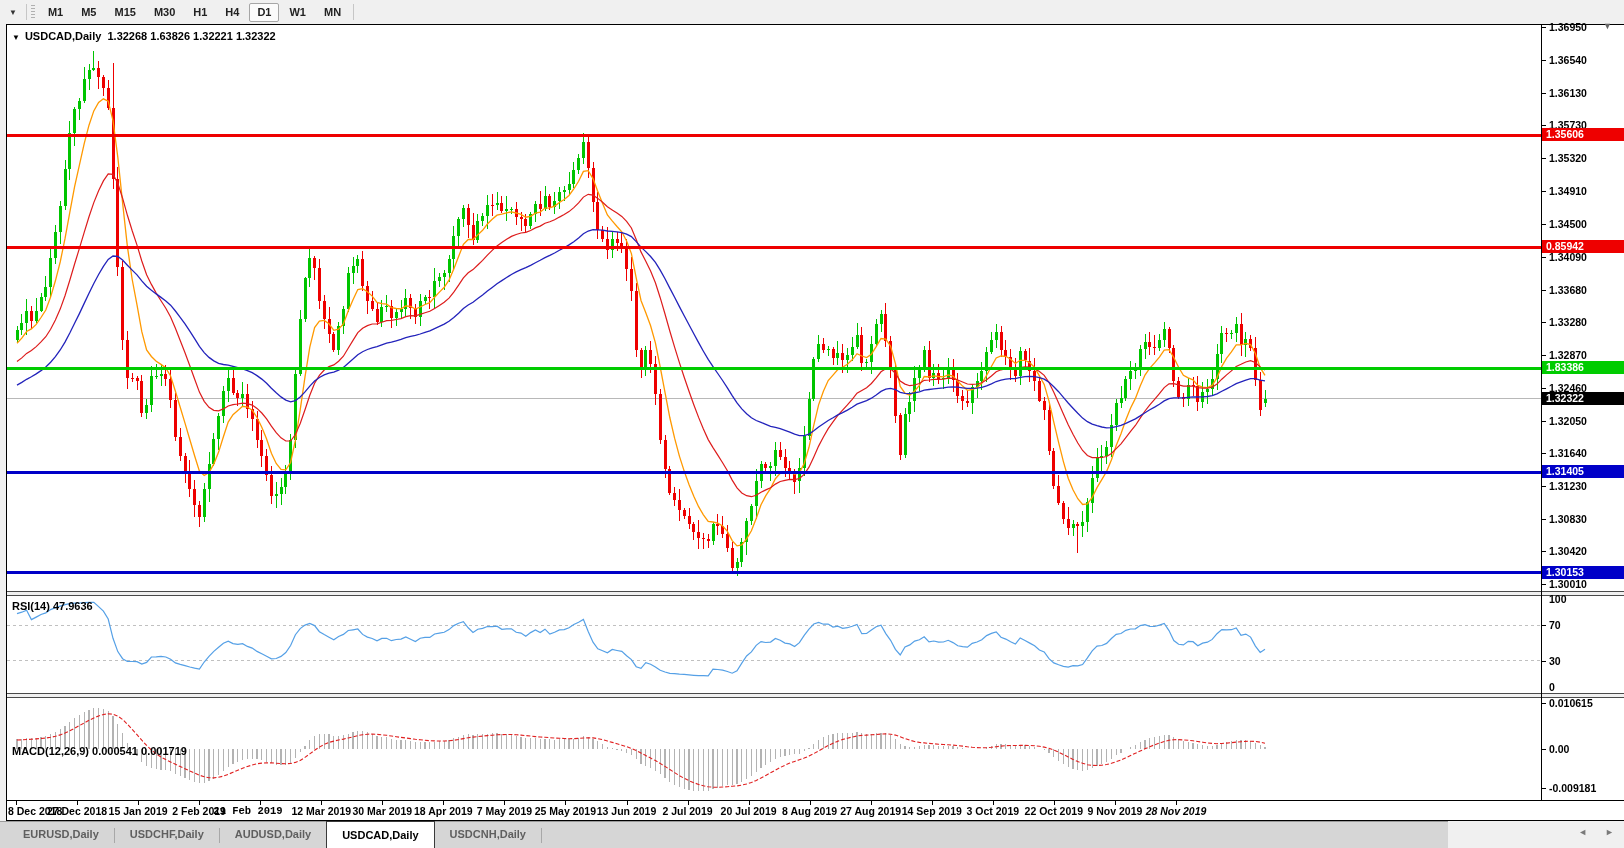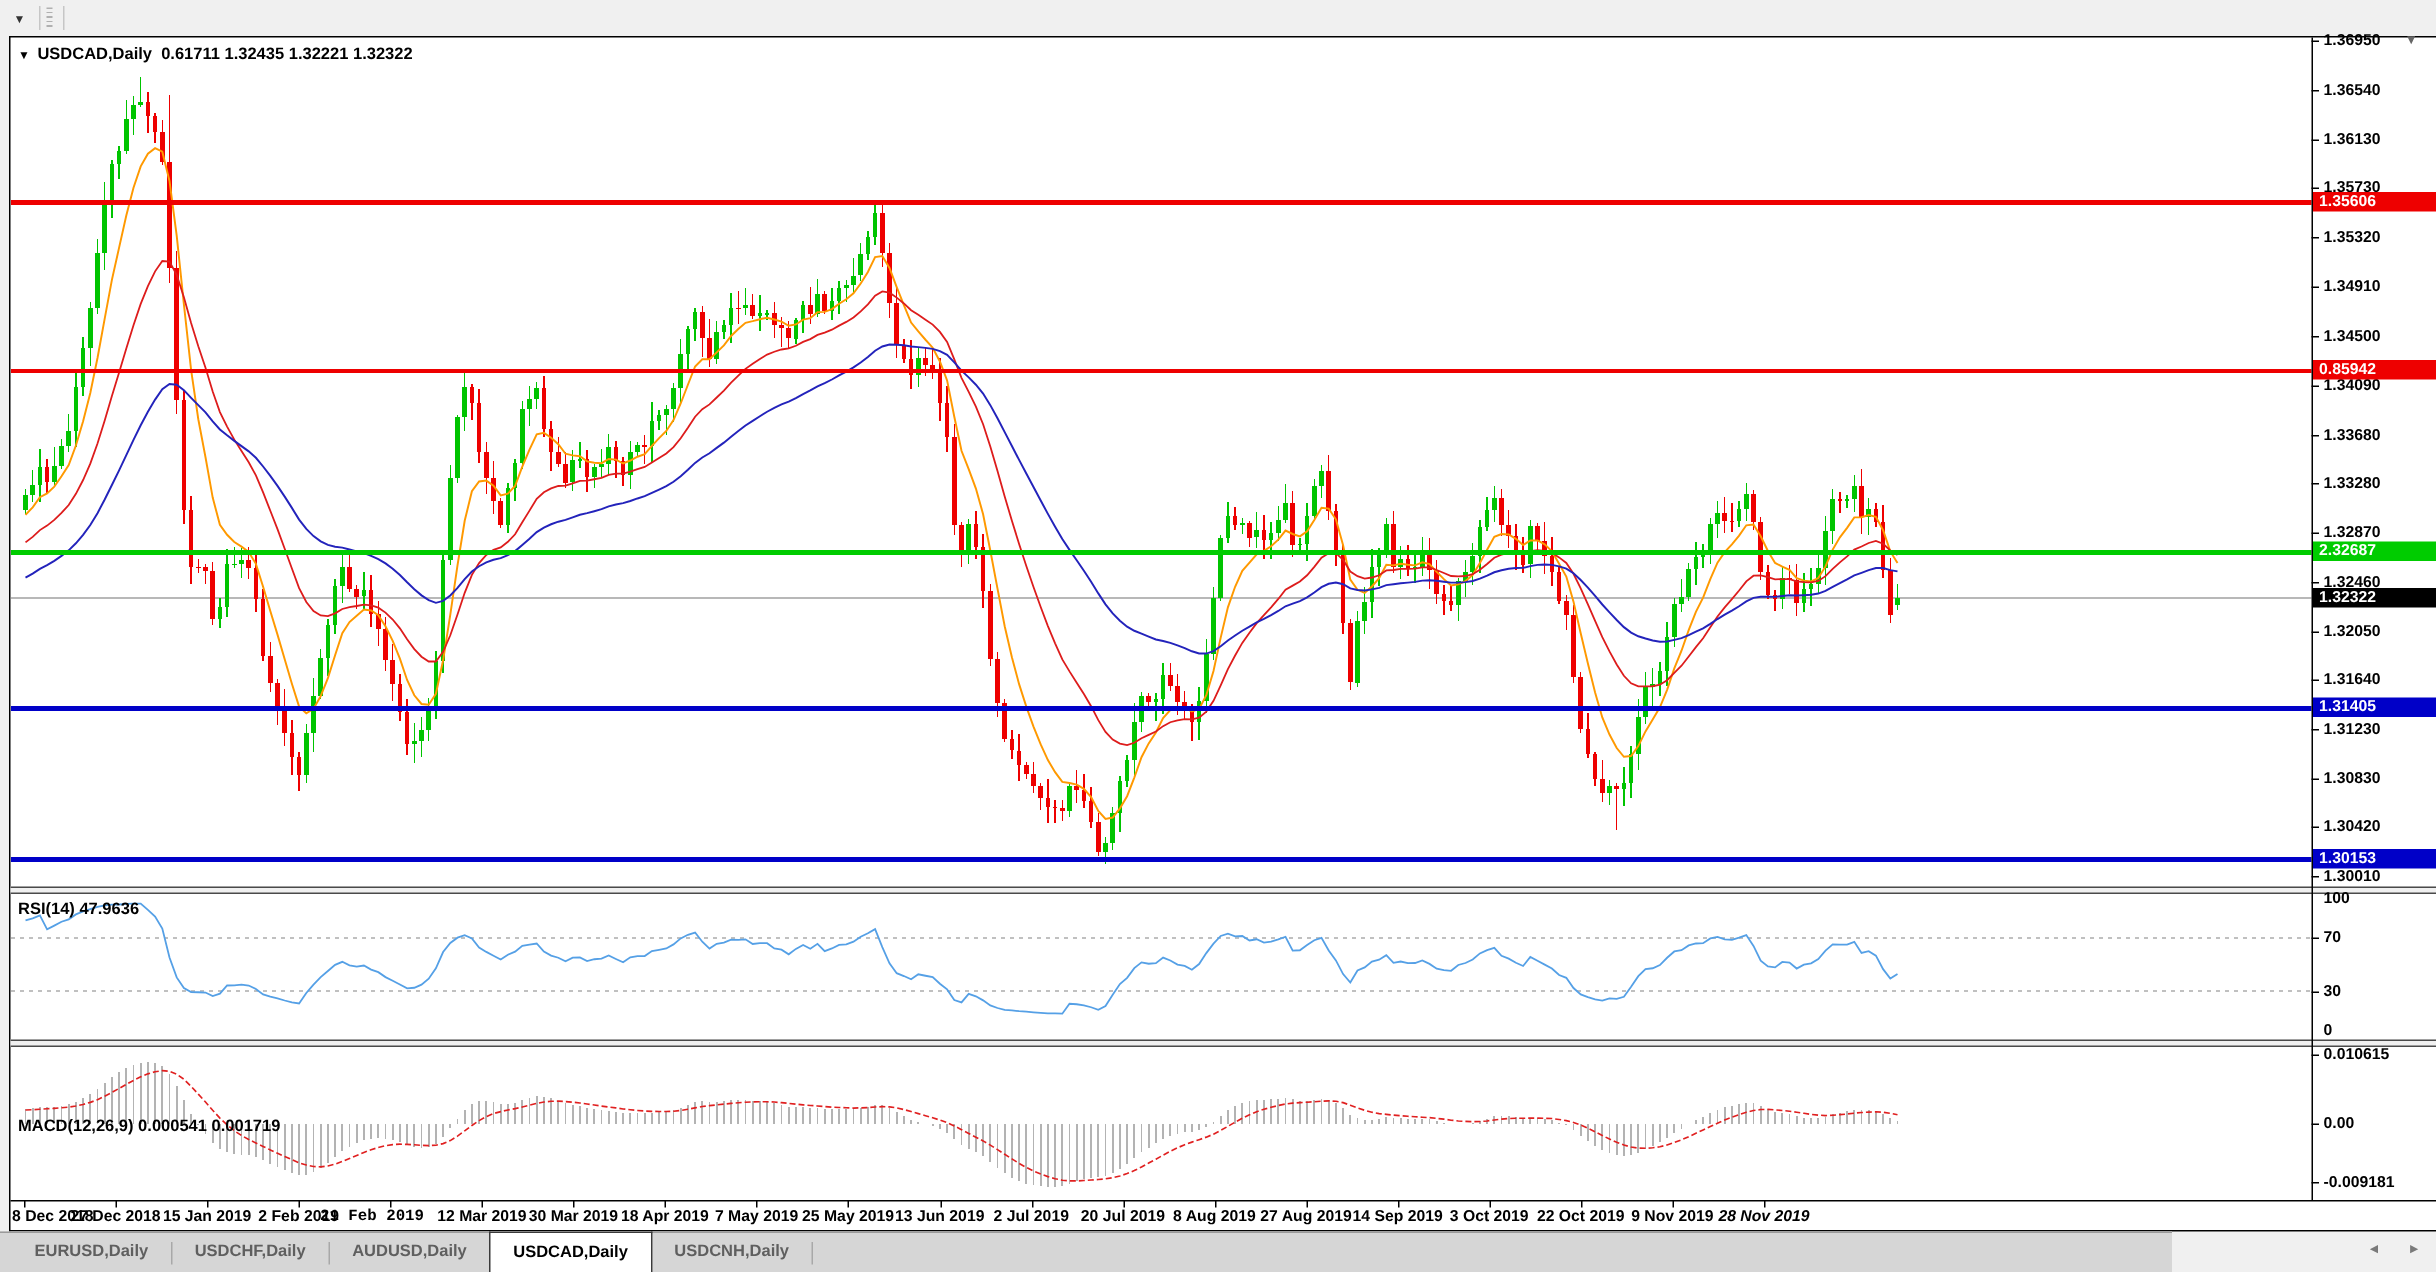--- a/index.html
+++ b/index.html
@@ -44,20 +44,31 @@
 </style>
 </head>
 <body>
 
 <div id="app">
 
   <div id="toolbar">
     <div class="dd-btn">▼</div>
     <div class="tsep"></div>
     <div class="grip"></div>
+    <div id="tf-buttons" style="display:flex;align-items:center;">
+        <div class="tf-btn">M1</div>
+        <div class="tf-btn">M5</div>
+        <div class="tf-btn">M15</div>
+        <div class="tf-btn">M30</div>
+        <div class="tf-btn">H1</div>
+        <div class="tf-btn">H4</div>
+        <div class="tf-btn active">D1</div>
+        <div class="tf-btn">W1</div>
+        <div class="tf-btn">MN</div>
+      </div>
     <div class="tsep"></div>
   </div>
 
   <div id="chart-bg"></div>
 
   <svg id="main-svg" style="left:7px;top:25px;" width="1534" height="566">
       <line x1="0" y1="373.7" x2="1534" y2="373.7" stroke="#b8b8b8" stroke-width="1" shape-rendering="crispEdges"></line>
       <line x1="10.0" y1="301.3" x2="10.0" y2="317.6" stroke="#00c400" stroke-width="1" shape-rendering="crispEdges"></line>
       <rect x="8.5" y="305.1" width="3" height="9.8" fill="#00c400" shape-rendering="crispEdges"></rect>
       <line x1="14.8" y1="288.6" x2="14.8" y2="309.7" stroke="#00c400" stroke-width="1" shape-rendering="crispEdges"></line>
@@ -583,21 +594,21 @@
       <polyline points="10.0,318.3 14.8,313.2 19.6,306.5 24.4,303.9 29.2,299.4 34.0,292.5 38.8,285.0 43.6,272.0 48.4,255.8 53.2,237.0 58.0,213.7 62.8,187.4 67.6,161.6 72.4,140.1 77.2,118.7 82.0,100.2 86.8,85.9 91.6,77.5 96.4,73.8 101.2,76.1 106.0,95.6 110.8,132.1 115.6,177.9 120.4,221.6 125.2,254.5 130.0,279.8 134.8,306.7 139.6,324.9 144.4,331.5 149.2,336.3 154.0,339.4 158.8,343.0 163.6,350.9 168.4,366.2 173.2,382.3 178.0,398.1 182.8,414.5 187.6,430.8 192.4,446.1 197.2,450.5 202.0,447.5 206.8,439.1 211.6,427.1 216.4,411.8 221.2,397.1 226.0,389.7 230.8,385.5 235.6,381.3 240.4,382.0 245.2,385.1 250.0,392.5 254.8,402.2 259.6,414.1 264.4,428.3 269.2,438.5 274.0,444.3 278.8,444.8 283.6,437.5 288.4,415.2 293.2,384.8 298.0,351.9 302.8,322.2 307.6,302.5 312.4,296.0 317.2,295.4 322.0,298.8 326.8,305.3 331.6,304.1 336.4,299.0 341.2,286.1 346.0,274.8 350.8,264.5 355.6,263.6 360.4,266.8 365.2,271.1 370.0,277.5 374.8,278.6 379.6,279.2 384.4,282.6 389.2,283.5 394.0,283.8 398.8,281.0 403.6,281.4 408.4,284.0 413.2,282.0 418.0,279.5 422.8,277.7 427.6,272.2 432.4,267.1 437.2,262.3 442.0,255.1 446.8,244.0 451.6,231.5 456.4,219.3 461.2,214.5 466.0,214.5 470.8,209.9 475.6,205.3 480.4,199.0 485.2,194.3 490.0,190.2 494.8,189.1 499.6,187.8 504.4,186.8 509.2,188.0 514.0,189.4 518.8,192.2 523.6,191.3 528.4,188.1 533.2,187.1 538.0,183.1 542.8,182.9 547.6,181.1 552.4,177.5 557.2,174.5 562.0,170.5 566.8,164.0 571.6,156.3 576.4,146.4 581.2,145.7 586.0,153.6 590.8,166.4 595.6,178.4 600.4,190.0 605.2,195.9 610.0,201.5 614.8,206.8 619.6,216.0 624.4,228.6 629.2,252.8 634.0,275.5 638.8,287.8 643.6,300.7 648.4,317.8 653.2,342.0 658.0,367.4 662.8,392.5 667.6,413.2 672.4,431.1 677.2,446.1 682.0,459.4 686.8,471.3 691.6,481.7 696.4,489.8 701.2,496.3 706.0,497.0 710.8,498.1 715.6,500.9 720.4,506.4 725.2,515.6 730.0,520.9 734.8,520.0 739.6,513.9 744.4,505.8 749.2,493.4 754.0,479.8 758.8,470.6 763.6,463.3 768.4,453.7 773.2,448.4 778.0,447.1 782.8,446.9 787.6,449.3 792.4,447.6 797.2,438.5 802.0,422.3 806.8,400.1 811.6,379.9 816.4,366.2 821.2,355.6 826.0,350.1 830.8,344.6 835.6,342.2 840.4,339.2 845.2,334.8 850.0,328.7 854.8,331.0 859.6,332.6 864.4,329.2 869.2,321.7 874.0,313.5 878.8,314.1 883.6,321.2 888.4,338.5 893.2,361.4 898.0,368.2 902.8,370.3 907.6,366.0 912.4,360.5 917.2,351.5 922.0,351.9 926.8,350.8 931.6,351.5 936.4,351.9 941.2,349.9 946.0,351.1 950.8,356.2 955.6,361.1 960.4,365.3 965.2,364.5 970.0,362.4 974.8,358.3 979.6,350.4 984.4,341.5 989.2,332.9 994.0,331.0 998.8,331.3 1003.6,334.2 1008.4,338.4 1013.2,335.3 1018.0,335.3 1022.8,337.9 1027.6,342.5 1032.4,350.8 1037.2,359.4 1042.0,376.1 1046.8,397.2 1051.6,417.4 1056.4,436.6 1061.2,453.3 1066.0,464.7 1070.8,473.7 1075.6,479.5 1080.4,479.0 1085.2,472.4 1090.0,462.6 1094.8,454.7 1099.6,446.5 1104.4,434.9 1109.2,420.6 1114.0,408.8 1118.8,395.1 1123.6,382.9 1128.4,373.4 1133.2,361.1 1138.0,350.1 1142.8,343.1 1147.6,337.9 1152.4,332.1 1157.2,325.2 1162.0,324.7 1166.8,332.5 1171.6,342.3 1176.4,350.3 1181.2,352.8 1186.0,354.9 1190.8,360.4 1195.6,362.1 1200.4,362.6 1205.2,360.4 1210.0,352.6 1214.8,341.4 1219.6,333.2 1224.4,326.9 1229.2,319.9 1234.0,319.8 1238.8,318.4 1243.6,319.6 1248.4,328.5 1253.2,342.6 1258.0,350.4 " fill="none" stroke="#ff9900" stroke-width="1.3"></polyline>
       <polyline points="10.0,336.6 14.8,332.9 19.6,328.4 24.4,325.4 29.2,321.6 34.0,316.9 38.8,311.7 43.6,304.2 48.4,295.0 53.2,284.1 58.0,270.7 62.8,255.3 67.6,239.0 72.4,223.4 77.2,207.3 82.0,191.8 86.8,177.6 91.6,165.7 96.4,155.9 101.2,149.0 106.0,149.4 110.8,158.2 115.6,173.2 120.4,190.3 125.2,205.8 130.0,220.1 134.8,236.0 139.6,249.7 144.4,259.4 149.2,268.1 154.0,275.7 158.8,283.2 163.6,291.9 168.4,303.3 173.2,315.5 178.0,327.8 182.8,340.8 187.6,354.0 192.4,367.1 197.2,376.3 202.0,382.3 206.8,385.3 211.6,385.8 216.4,383.9 221.2,381.0 226.0,379.7 230.8,379.0 235.6,378.1 240.4,378.6 245.2,380.1 250.0,383.4 254.8,388.0 259.6,393.9 264.4,401.2 269.2,407.7 274.0,412.8 278.8,416.0 283.6,416.0 288.4,409.5 293.2,398.5 298.0,384.7 302.8,370.2 307.6,358.2 312.4,350.4 317.2,345.0 322.0,341.6 326.8,339.9 331.6,336.2 336.4,331.2 341.2,323.2 346.0,315.4 350.8,307.6 355.6,303.2 360.4,300.6 365.2,299.0 370.0,298.8 374.8,297.2 379.6,295.6 384.4,295.4 389.2,294.5 394.0,293.6 398.8,291.6 403.6,290.7 408.4,290.8 413.2,289.4 418.0,287.8 422.8,286.3 427.6,283.4 432.4,280.4 437.2,277.3 442.0,273.1 446.8,267.2 451.6,260.2 456.4,252.8 461.2,247.8 466.0,244.6 470.8,240.0 475.6,235.4 480.4,230.1 485.2,225.4 490.0,220.9 494.8,217.5 499.6,214.3 504.4,211.4 509.2,209.5 514.0,208.0 518.8,207.3 523.6,205.5 528.4,202.9 533.2,201.1 538.0,198.3 542.8,196.8 547.6,194.8 552.4,192.1 557.2,189.6 562.0,186.6 566.8,182.6 571.6,177.9 576.4,172.1 581.2,169.3 586.0,170.1 590.8,173.4 595.6,177.3 600.4,181.8 605.2,184.9 610.0,188.1 614.8,191.4 619.6,196.3 624.4,203.0 629.2,214.6 634.0,226.9 638.8,236.2 643.6,246.1 648.4,257.8 653.2,272.7 658.0,289.0 662.8,306.0 667.6,322.2 672.4,337.6 677.2,352.3 682.0,366.3 686.8,379.7 691.6,392.4 696.4,403.9 701.2,414.6 706.0,422.6 710.8,430.1 715.6,437.7 720.4,445.8 725.2,455.1 730.0,462.9 734.8,468.0 739.6,470.7 744.4,471.7 749.2,470.2 754.0,467.2 758.8,464.9 763.6,462.7 768.4,459.1 773.2,456.5 778.0,455.3 782.8,454.4 787.6,454.6 792.4,453.5 797.2,449.4 802.0,442.2 806.8,431.9 811.6,421.1 816.4,412.0 821.2,403.6 826.0,396.9 830.8,390.4 835.6,385.1 840.4,379.9 845.2,374.3 850.0,368.2 854.8,365.4 859.6,362.7 864.4,358.5 869.2,352.9 874.0,346.8 878.8,343.8 883.6,343.7 888.4,348.2 893.2,356.0 898.0,359.1 902.8,360.7 907.6,360.0 912.4,358.5 917.2,355.3 922.0,355.0 926.8,354.3 931.6,354.3 936.4,354.1 941.2,353.2 946.0,353.3 950.8,355.0 955.6,357.0 960.4,359.0 965.2,359.3 970.0,359.0 974.8,357.8 979.6,354.8 984.4,351.0 989.2,346.8 994.0,344.8 998.8,343.6 1003.6,343.5 1008.4,344.2 1013.2,342.5 1018.0,341.8 1022.8,342.2 1027.6,343.5 1032.4,346.6 1037.2,350.3 1042.0,357.5 1046.8,367.3 1051.6,377.9 1056.4,388.9 1061.2,399.8 1066.0,409.3 1070.8,418.0 1075.6,425.5 1080.4,430.5 1085.2,432.6 1090.0,432.6 1094.8,432.5 1099.6,431.5 1104.4,428.5 1109.2,423.6 1114.0,418.8 1118.8,412.7 1123.6,406.4 1128.4,400.5 1133.2,393.2 1138.0,386.0 1142.8,379.9 1147.6,374.4 1152.4,368.7 1157.2,362.6 1162.0,358.8 1166.8,358.6 1171.6,359.8 1176.4,361.2 1181.2,361.1 1186.0,361.1 1190.8,362.6 1195.6,363.1 1200.4,363.2 1205.2,362.3 1210.0,359.1 1214.8,354.2 1219.6,349.9 1224.4,345.9 1229.2,341.4 1234.0,339.3 1238.8,337.0 1243.6,335.6 1248.4,337.5 1253.2,342.0 1258.0,345.0 " fill="none" stroke="#dd1c1c" stroke-width="1.2"></polyline>
       <polyline points="10.0,360.1 14.8,357.4 19.6,354.3 24.4,351.8 29.2,348.9 34.0,345.6 38.8,341.9 43.6,337.2 48.4,331.6 53.2,325.0 58.0,317.1 62.8,308.0 67.6,298.3 72.4,288.6 77.2,278.4 82.0,268.3 86.8,258.5 91.6,249.5 96.4,241.4 101.2,234.5 106.0,231.0 110.8,231.5 115.6,235.1 120.4,240.2 125.2,245.1 130.0,249.9 134.8,255.9 139.6,261.3 144.4,265.2 149.2,268.9 154.0,272.4 158.8,275.9 163.6,280.2 168.4,286.0 173.2,292.3 178.0,298.9 182.8,306.1 187.6,313.6 192.4,321.4 197.2,327.6 202.0,332.4 206.8,335.9 211.6,338.3 216.4,339.5 221.2,340.1 226.0,341.3 230.8,342.7 235.6,343.8 240.4,345.6 245.2,347.7 250.0,350.6 254.8,354.1 259.6,358.3 264.4,363.2 269.2,367.8 274.0,371.9 278.8,375.1 283.6,376.9 288.4,375.6 293.2,372.0 298.0,366.9 302.8,361.1 307.6,356.0 312.4,352.5 317.2,349.9 322.0,348.2 326.8,347.1 331.6,345.1 336.4,342.4 341.2,338.3 346.0,334.1 350.8,329.7 355.6,326.7 360.4,324.5 365.2,322.8 370.0,321.6 374.8,319.9 379.6,318.2 384.4,317.1 389.2,315.8 394.0,314.4 398.8,312.6 403.6,311.3 408.4,310.4 413.2,309.0 418.0,307.3 422.8,305.8 427.6,303.6 432.4,301.4 437.2,299.1 442.0,296.2 446.8,292.5 451.6,288.2 456.4,283.6 461.2,280.0 466.0,277.2 470.8,273.6 475.6,270.1 480.4,266.1 485.2,262.4 490.0,258.7 494.8,255.6 499.6,252.5 504.4,249.5 509.2,246.9 514.0,244.6 518.8,242.7 523.6,240.4 528.4,237.7 533.2,235.3 538.0,232.6 542.8,230.4 547.6,228.0 552.4,225.3 557.2,222.7 562.0,219.9 566.8,216.7 571.6,213.0 576.4,208.8 581.2,206.0 586.0,204.7 590.8,204.8 595.6,205.2 600.4,206.0 605.2,206.4 610.0,206.9 614.8,207.6 619.6,209.1 624.4,211.6 629.2,216.6 634.0,222.1 638.8,226.6 643.6,231.5 648.4,237.4 653.2,245.1 658.0,253.8 662.8,263.1 667.6,272.3 672.4,281.6 677.2,290.7 682.0,299.7 686.8,308.7 691.6,317.6 696.4,326.2 701.2,334.4 706.0,341.6 710.8,348.5 715.6,355.5 720.4,362.8 725.2,370.6 730.0,377.9 734.8,383.9 739.6,388.8 744.4,392.8 749.2,395.5 754.0,397.4 758.8,399.4 763.6,401.3 768.4,402.3 773.2,403.6 778.0,405.3 782.8,407.1 787.6,409.2 792.4,410.7 797.2,410.7 802.0,409.1 806.8,405.8 811.6,402.0 816.4,398.7 821.2,395.5 826.0,392.8 830.8,389.9 835.6,387.6 840.4,385.1 845.2,382.3 850.0,379.2 854.8,377.4 859.6,375.7 864.4,373.2 869.2,370.0 874.0,366.4 878.8,364.2 883.6,363.3 888.4,364.5 893.2,367.3 898.0,368.3 902.8,368.6 907.6,367.9 912.4,366.9 917.2,365.1 922.0,364.5 926.8,363.8 931.6,363.4 936.4,362.9 941.2,362.1 946.0,361.8 950.8,362.2 955.6,362.8 960.4,363.4 965.2,363.4 970.0,363.1 974.8,362.3 979.6,360.8 984.4,358.8 989.2,356.5 994.0,355.2 998.8,354.2 1003.6,353.7 1008.4,353.6 1013.2,352.4 1018.0,351.6 1022.8,351.4 1027.6,351.6 1032.4,352.6 1037.2,354.1 1042.0,357.2 1046.8,361.7 1051.6,366.7 1056.4,372.3 1061.2,378.0 1066.0,383.2 1070.8,388.3 1075.6,393.1 1080.4,396.7 1085.2,399.2 1090.0,400.7 1094.8,402.0 1099.6,402.8 1104.4,402.7 1109.2,401.6 1114.0,400.4 1118.8,398.4 1123.6,396.1 1128.4,393.9 1133.2,390.9 1138.0,387.7 1142.8,384.8 1147.6,382.1 1152.4,379.2 1157.2,375.9 1162.0,373.6 1166.8,372.8 1171.6,372.8 1176.4,372.9 1181.2,372.3 1186.0,371.8 1190.8,372.0 1195.6,371.8 1200.4,371.5 1205.2,370.7 1210.0,368.9 1214.8,366.3 1219.6,363.8 1224.4,361.3 1229.2,358.6 1234.0,356.9 1238.8,355.1 1243.6,353.7 1248.4,353.7 1253.2,355.1 1258.0,355.9 " fill="none" stroke="#2323bb" stroke-width="1.3"></polyline>
       <line x1="0" y1="110.0" x2="1534" y2="110.0" stroke="#ee0000" stroke-width="3" shape-rendering="crispEdges"></line>
       <line x1="0" y1="222.4" x2="1534" y2="222.4" stroke="#ee0000" stroke-width="3" shape-rendering="crispEdges"></line>
       <line x1="0" y1="343.4" x2="1534" y2="343.4" stroke="#00cc00" stroke-width="3" shape-rendering="crispEdges"></line>
       <line x1="0" y1="447.4" x2="1534" y2="447.4" stroke="#0000c8" stroke-width="3" shape-rendering="crispEdges"></line>
       <line x1="0" y1="547.9" x2="1534" y2="547.9" stroke="#0000c8" stroke-width="3" shape-rendering="crispEdges"></line>
     </svg>
   <div id="chart-title">
-    <span class="tri">▼</span><span>USDCAD,Daily</span>&nbsp;&nbsp;<span>0.61711 1.32435 1.32221 1.32322</span>
+    <span class="tri">▼</span><span>USDCAD,Daily</span>&nbsp;&nbsp;<span>1.32268 1.63826 1.32221 1.32322</span>
   </div>
   <div id="shift-marker">▼</div>
 
   <div class="divider" style="top:591px;"></div>
 
   <svg id="rsi-svg" style="left:7px;top:596px;" width="1534" height="97">
       <line x1="0" y1="29.4" x2="1534" y2="29.4" stroke="#c0c0c0" stroke-width="1" stroke-dasharray="3 3" shape-rendering="crispEdges"></line>
       <line x1="0" y1="64.6" x2="1534" y2="64.6" stroke="#c0c0c0" stroke-width="1" stroke-dasharray="3 3" shape-rendering="crispEdges"></line>
       <polyline points="10.0,17.6 14.8,16.2 19.6,14.2 24.4,23.6 29.2,21.1 34.0,18.5 38.8,16.9 43.6,13.6 48.4,11.6 53.2,10.1 58.0,8.6 62.8,7.6 67.6,7.1 72.4,7.0 77.2,6.6 82.0,6.4 86.8,6.4 91.6,10.6 96.4,15.1 101.2,23.0 106.0,42.3 110.8,55.6 115.6,62.7 120.4,65.4 125.2,65.5 130.0,65.7 134.8,68.0 139.6,66.4 144.4,61.0 149.2,60.9 154.0,60.4 158.8,61.0 163.6,63.3 168.4,66.9 173.2,68.4 178.0,69.6 182.8,71.0 187.6,72.2 192.4,73.0 197.2,66.0 202.0,60.4 206.8,55.4 211.6,51.3 216.4,47.2 221.2,45.2 226.0,47.6 230.8,48.4 235.6,47.7 240.4,50.4 245.2,52.1 250.0,55.4 254.8,57.8 259.6,60.3 264.4,62.9 269.2,62.5 274.0,60.4 278.8,56.5 283.6,49.5 288.4,38.7 293.2,32.6 298.0,29.1 302.8,27.5 307.6,29.6 312.4,35.7 317.2,38.6 322.0,41.2 326.8,43.7 331.6,40.5 336.4,38.4 341.2,34.5 346.0,33.8 350.8,33.0 355.6,38.4 360.4,41.1 365.2,42.5 370.0,44.8 374.8,42.4 379.6,42.3 384.4,44.7 389.2,43.5 394.0,43.1 398.8,41.0 403.6,43.3 408.4,45.5 413.2,42.2 418.0,41.4 422.8,41.4 427.6,38.0 432.4,37.2 437.2,36.3 442.0,33.6 446.8,29.6 451.6,27.2 456.4,25.7 461.2,31.8 466.0,36.4 470.8,33.2 475.6,32.4 480.4,30.5 485.2,30.6 490.0,30.2 494.8,33.3 499.6,32.8 504.4,32.8 509.2,36.3 514.0,37.1 518.8,40.2 523.6,36.6 528.4,34.0 533.2,36.5 538.0,33.2 542.8,38.1 547.6,36.3 552.4,33.9 557.2,33.6 562.0,31.8 566.8,28.5 571.6,26.2 576.4,23.4 581.2,35.4 586.0,46.2 590.8,52.8 595.6,54.7 600.4,56.8 605.2,53.5 610.0,54.5 614.8,55.4 619.6,59.8 624.4,63.6 629.2,70.7 634.0,72.3 638.8,66.6 643.6,68.2 648.4,70.9 653.2,74.3 658.0,76.0 662.8,77.3 667.6,77.6 672.4,78.1 677.2,78.4 682.0,78.9 686.8,79.3 691.6,79.6 696.4,79.6 701.2,79.8 706.0,73.2 710.8,73.5 715.6,74.2 720.4,75.5 725.2,77.2 730.0,74.7 734.8,67.1 739.6,60.0 744.4,55.9 749.2,49.4 754.0,45.6 758.8,46.5 763.6,46.1 768.4,42.4 773.2,44.3 778.0,47.1 782.8,47.9 787.6,50.5 792.4,46.7 797.2,39.4 802.0,33.1 806.8,28.0 811.6,26.5 816.4,28.2 821.2,28.0 826.0,31.0 830.8,30.2 835.6,32.4 840.4,31.7 845.2,30.2 850.0,28.5 854.8,37.7 859.6,37.5 864.4,34.0 869.2,30.8 874.0,29.2 878.8,37.6 883.6,44.3 888.4,53.4 893.2,59.0 898.0,51.0 902.8,48.9 907.6,45.1 912.4,43.8 917.2,40.8 922.0,45.9 926.8,45.0 931.6,46.1 936.4,46.0 941.2,44.3 946.0,46.6 950.8,49.8 955.6,50.7 960.4,51.2 965.2,47.3 970.0,46.0 974.8,43.7 979.6,39.6 984.4,37.4 989.2,35.9 994.0,41.2 998.8,43.1 1003.6,45.8 1008.4,48.0 1013.2,42.0 1018.0,44.5 1022.8,47.1 1027.6,49.7 1032.4,54.0 1037.2,55.9 1042.0,62.7 1046.8,66.9 1051.6,68.7 1056.4,70.3 1061.2,71.1 1066.0,69.6 1070.8,69.9 1075.6,68.5 1080.4,61.9 1085.2,54.8 1090.0,50.1 1094.8,49.5 1099.6,47.4 1104.4,42.5 1109.2,38.3 1114.0,37.5 1118.8,34.3 1123.6,33.0 1128.4,32.8 1133.2,29.6 1138.0,28.6 1142.8,30.3 1147.6,30.5 1152.4,29.1 1157.2,27.4 1162.0,34.6 1166.8,44.5 1171.6,48.3 1176.4,48.9 1181.2,45.3 1186.0,45.7 1190.8,49.7 1195.6,47.1 1200.4,46.2 1205.2,43.4 1210.0,37.7 1214.8,33.6 1219.6,33.8 1224.4,33.7 1229.2,31.9 1234.0,39.3 1238.8,38.1 1243.6,41.1 1248.4,50.1 1253.2,56.4 1258.0,53.3 " fill="none" stroke="#55a0e6" stroke-width="1.2"></polyline>
     </svg>
@@ -918,21 +929,21 @@
       <div class="tick-label" style="top: 654.6px;">30</div>
       <div class="tick-label" style="top: 681px;">0</div>
       <div class="tick-dash" style="top: 703.4px;"></div>
       <div class="tick-label" style="top: 697.4px;">0.010615</div>
       <div class="tick-dash" style="top: 749px;"></div>
       <div class="tick-label" style="top: 743px;">0.00</div>
       <div class="tick-dash" style="top: 788.4px;"></div>
       <div class="tick-label" style="top: 782.4px;">-0.009181</div>
       <div class="badge" style="top: 127.95px; background: rgb(238, 0, 0);">1.35606</div>
       <div class="badge" style="top: 240.398px; background: rgb(238, 0, 0);">0.85942</div>
-      <div class="badge" style="top: 361.36px; background: rgb(0, 204, 0);">2.32687</div>
+      <div class="badge" style="top: 361.36px; background: rgb(0, 204, 0);">1.83386</div>
       <div class="badge" style="top: 465.374px; background: rgb(0, 0, 200);">1.31405</div>
       <div class="badge" style="top: 565.935px; background: rgb(0, 0, 200);">1.30153</div>
       <div class="badge" style="top: 391.721px; background: rgb(0, 0, 0);">1.32322</div>
     </div>
   <div id="date-layer">
       <div class="date-tick" style="left: 16px;"></div>
       <div class="date-label" style="left: 8px;">8 Dec 2018</div>
       <div class="date-tick" style="left: 77px;"></div>
       <div class="date-label" style="left: 77px; transform: translateX(-50%);">27 Dec 2018</div>
       <div class="date-tick" style="left: 138.1px;"></div>

